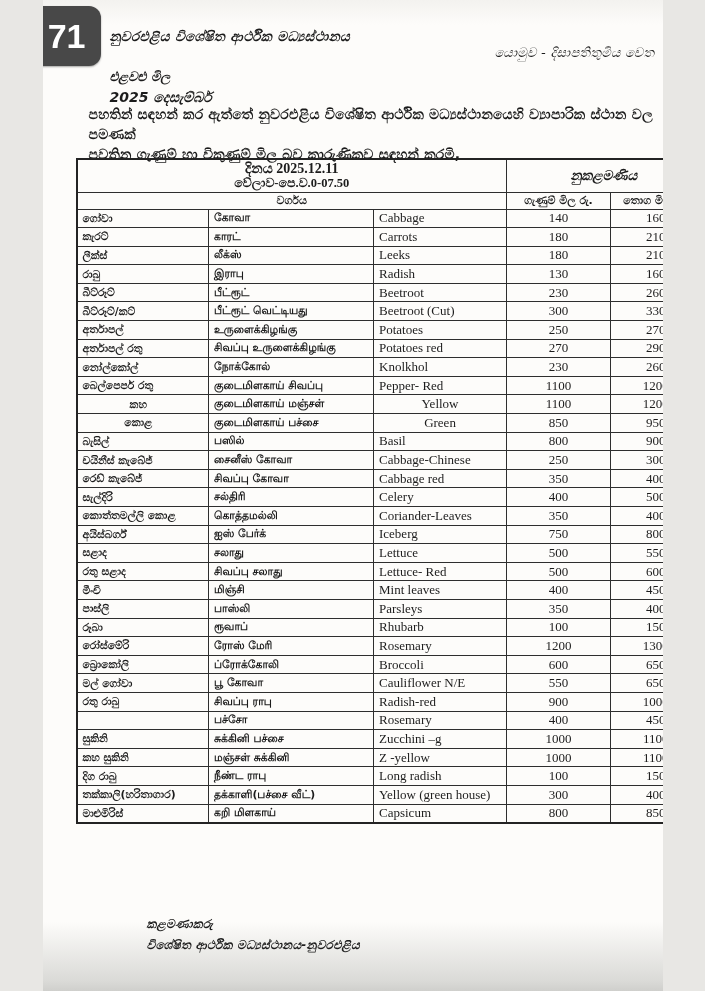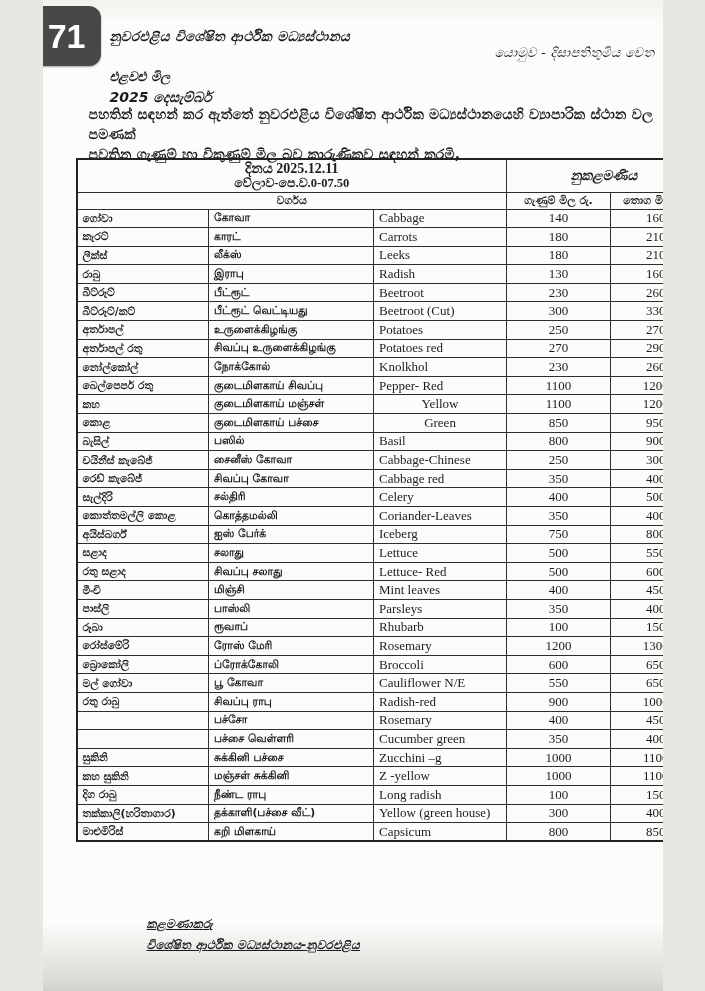--- a/index.html
+++ b/index.html
@@ -44,24 +44,24 @@
   .hdr-datetime .date-line { font-family:"Liberation Serif",serif; font-size:14px; }
   .hdr-datetime .time-line { font-family:"Liberation Serif",serif; font-size:12.5px; }
   .hdr-loc { height:33px; text-align:center; font-size:13.5px; font-weight:bold; font-style:italic; }
   .hdr-variety { height:17px; text-align:center; font-size:11px; font-weight:bold; }
   .hdr-price { height:17px; text-align:center; font-size:11px; font-weight:bold;margin-top:20px; }
   tbody td { height:18.6px; padding:0 5px; font-size:10.8px; font-weight:bold; white-space:nowrap; }
   td.col-si { text-align:left; }
   td.col-ta { text-align:left;margin-left:20px; }
   td.col-en { font-family:"Liberation Serif","DejaVu Serif",serif; font-size:13px; font-weight:normal; text-align:left; }
   td.col-price { font-family:"Liberation Serif","DejaVu Serif",serif; font-size:13px; font-weight:normal; text-align:center; }
-  td.align-right  { text-align:left; padding-right:14px; }
+  td.align-right  { text-align:center; padding-right:14px; }
   td.align-center { text-align:center; }
   
-  .footer { position:absolute; left:104px; top:914px; font-size:12px; font-weight:bold; font-style:italic; line-height:21px; letter-spacing:.3px;text-decoration:underline; }
+  .footer { position:absolute; left:104px; top:914px; font-size:12px; font-weight:bold; font-style:italic; line-height:21px; letter-spacing:.3px; }
 </style>
 </head>
 <body>
 
 <div class="canvas">
 
   <div class="badge">71</div>
 
   <div class="head-left">
     <div class="org-name">නුවරඑළිය විශේෂිත ආර්ථික මධ්‍යස්ථානය</div>
@@ -289,27 +289,20 @@
           <td class="col-price">1000</td>
         </tr>
         <tr>
           <td class="col-si"></td>
           <td class="col-ta">பச்சோ</td>
           <td class="col-en">Rosemary</td>
           <td class="col-price">400</td>
           <td class="col-price">450</td>
         </tr>
         <tr>
-          <td class="col-si"></td>
-          <td class="col-ta">பச்சை வெள்ளரி</td>
-          <td class="col-en">Cucumber green</td>
-          <td class="col-price">350</td>
-          <td class="col-price">400</td>
-        </tr>
-        <tr>
           <td class="col-si">සුකිනි</td>
           <td class="col-ta">சுக்கினி பச்சை</td>
           <td class="col-en">Zucchini –g</td>
           <td class="col-price">1000</td>
           <td class="col-price">1100</td>
         </tr>
         <tr>
           <td class="col-si">කහ සුකිනි</td>
           <td class="col-ta">மஞ்சள் சுக்கினி</td>
           <td class="col-en">Z -yellow</td>

